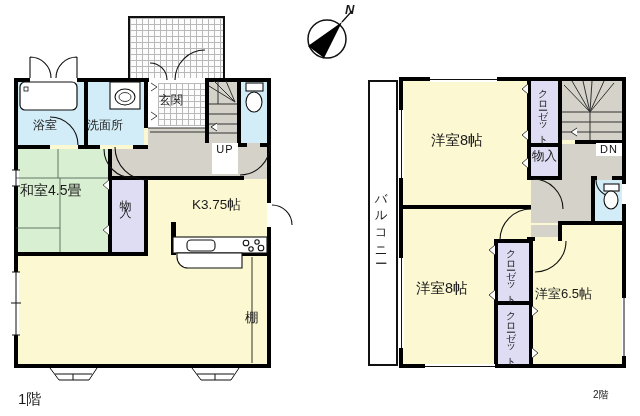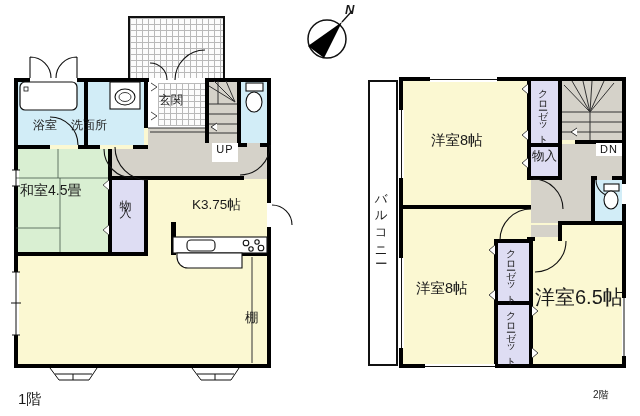--- a/index.html
+++ b/index.html
@@ -208,33 +208,33 @@
     <g>
       <circle cx="327" cy="39" r="19" fill="#fff" stroke="#111" stroke-width="1.5"></circle>
       <polygon points="308,46 324,58 342,22" fill="#000"></polygon>
       <path d="M342 22 L352 11" stroke="#111" stroke-width="1.3" fill="none"></path>
     </g>
   </svg>
 
   <div class="lbl" style="left:345px;top:3px;font-size:13px;font-style:italic;font-weight:bold;">N</div>
 
   <div class="lbl" style="left:33px;top:119px;">浴室</div>
-  <div class="lbl" style="left:71px;top:119px;">洗面所</div>
+  <div class="lbl" style="left:87px;top:119px;">洗面所</div>
   <div class="lbl" style="left:159px;top:94px;">玄関</div>
-  <div class="stepbox" style="left:212px;top:143px;width:26px;height:19px;">UP</div>
+  <div class="stepbox" style="left:212px;top:143px;width:26px;height:31px;">UP</div>
   <div class="lbl" style="left:20px;top:183px;font-size:14px;">和室4.5畳</div>
   <div class="lbl vert" style="left:119px;top:190px;height:56px;letter-spacing:6px;">物入</div>
   <div class="lbl" style="left:192px;top:198px;font-size:13.5px;">K3.75帖</div>
   <div class="lbl" style="left:245px;top:311px;font-size:13.5px;">棚</div>
   <div class="lbl" style="left:18px;top:391px;font-size:15px;">1階</div>
 
   <div class="lbl" style="left:431px;top:133px;font-size:14.5px;">洋室8帖</div>
   <div class="lbl vert" style="left:537px;top:82px;height:60px;font-size:10px;">クローゼット</div>
   <div class="lbl" style="left:532px;top:150px;font-size:12.5px;">物入</div>
   <div class="stepbox" style="left:596px;top:143px;width:26px;height:13px;">DN</div>
   <div class="lbl vert" style="left:374px;top:184px;height:100px;font-size:12.5px;letter-spacing:4px;">バルコニー</div>
   <div class="lbl" style="left:416px;top:281px;font-size:14.5px;">洋室8帖</div>
   <div class="lbl vert" style="left:505px;top:242px;height:58px;font-size:10px;">クローゼット</div>
   <div class="lbl vert" style="left:505px;top:304px;height:58px;font-size:10px;">クローゼット</div>
-  <div class="lbl" style="left:535px;top:287px;font-size:20px;">洋室6.5帖</div>
+  <div class="lbl" style="left:535px;top:287px;font-size:13px;">洋室6.5帖</div>
   <div class="lbl" style="left:593px;top:390px;font-size:10px;">2階</div>
 
 </div>
 
 </body></html>

